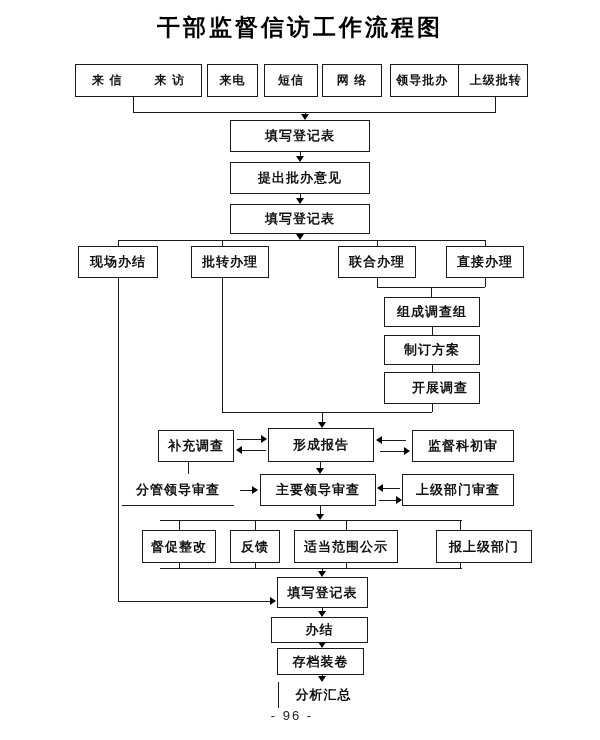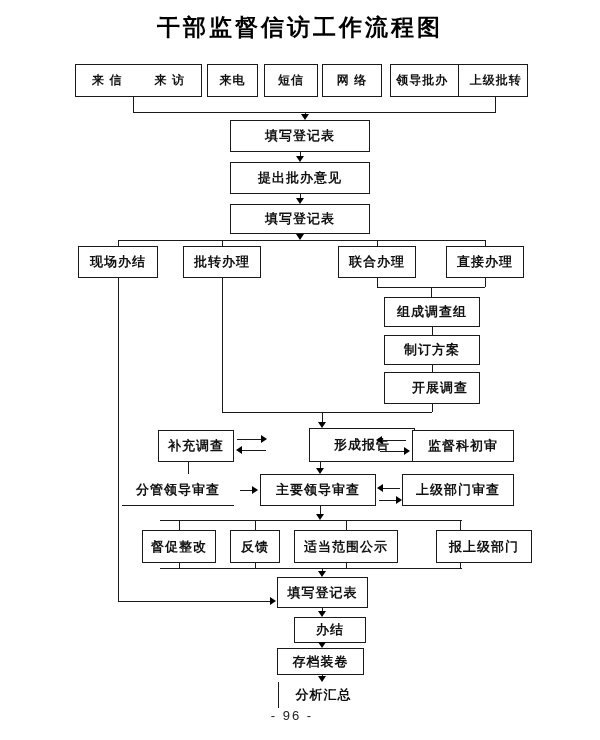--- a/index.html
+++ b/index.html
@@ -78,21 +78,21 @@
   <div class="box" style="left:230px;top:204px;width:140px;height:30px;">填写登记表</div>
   <div class="arr arr-d" style="left:296px;top:234px;"></div>
 
   <div class="hl" style="left:118px;top:240px;width:367px;"></div>
   <div class="vl" style="left:118px;top:240px;height:6px;"></div>
   <div class="vl" style="left:222px;top:240px;height:6px;"></div>
   <div class="vl" style="left:377px;top:240px;height:6px;"></div>
   <div class="vl" style="left:485px;top:240px;height:6px;"></div>
 
   <div class="box" style="left:78px;top:246px;width:80px;height:32px;">现场办结</div>
-  <div class="box" style="left:183px;top:246px;width:78px;height:32px;">批转办理</div>
+  <div class="box" style="left:191px;top:246px;width:78px;height:32px;">批转办理</div>
   <div class="box" style="left:338px;top:246px;width:78px;height:32px;">联合办理</div>
   <div class="box" style="left:446px;top:246px;width:78px;height:32px;">直接办理</div>
 
   <div class="vl" style="left:118px;top:278px;height:323px;"></div>
   <div class="hl" style="left:118px;top:601px;width:152px;"></div>
   <div class="arr arr-r" style="left:270px;top:597px;"></div>
 
   <div class="vl" style="left:222px;top:278px;height:134px;"></div>
 
   <div class="vl" style="left:377px;top:278px;height:9px;"></div>
@@ -105,21 +105,21 @@
   <div class="box" style="left:384px;top:335px;width:96px;height:30px;">制订方案</div>
   <div class="vl" style="left:432px;top:365px;height:7px;"></div>
   <div class="box" style="left:384px;top:372px;width:96px;height:32px;padding-left:16px;">开展调查</div>
   <div class="vl" style="left:432px;top:404px;height:8px;"></div>
 
   <div class="hl" style="left:222px;top:412px;width:210px;"></div>
   <div class="vl" style="left:322px;top:412px;height:10px;"></div>
   <div class="arr arr-d" style="left:318px;top:422px;"></div>
 
   <div class="box" style="left:158px;top:430px;width:76px;height:32px;text-align:center;">补充调查</div>
-  <div class="box" style="left:268px;top:428px;width:106px;height:34px;margin-left:41px;">形成报告</div>
+  <div class="box" style="left:268px;top:428px;width:106px;height:34px;">形成报告</div>
   <div class="box" style="left:412px;top:430px;width:102px;height:32px;">监督科初审</div>
 
   <div class="hl" style="left:237px;top:439px;width:24px;"></div>
   <div class="arr arr-r" style="left:261px;top:435px;"></div>
   <div class="arr arr-l" style="left:236px;top:446px;"></div>
   <div class="hl" style="left:242px;top:450px;width:24px;"></div>
 
   <div class="arr arr-l" style="left:376px;top:436px;"></div>
   <div class="hl" style="left:382px;top:440px;width:24px;"></div>
   <div class="hl" style="left:380px;top:451px;width:24px;"></div>
@@ -161,21 +161,21 @@
   <div class="vl" style="left:346px;top:563px;height:5px;"></div>
   <div class="vl" style="left:460px;top:563px;height:5px;"></div>
   <div class="hl" style="left:160px;top:568px;width:302px;"></div>
   <div class="vl" style="left:322px;top:568px;height:3px;"></div>
   <div class="arr arr-d" style="left:318px;top:571px;"></div>
 
   <div class="box" style="left:277px;top:577px;width:91px;height:31px;">填写登记表</div>
   <div class="vl" style="left:322px;top:608px;height:3px;"></div>
   <div class="arr arr-d" style="left:318px;top:611px;"></div>
 
-  <div class="box" style="left:294px;top:617px;width:72px;height:26px;">办结</div>
+  <div class="box" style="left:271px;top:617px;width:97px;height:26px;">办结</div>
   <div class="arr arr-d" style="left:318px;top:642px;"></div>
 
   <div class="box" style="left:277px;top:648px;width:87px;height:27px;">存档装卷</div>
   <div class="vl" style="left:322px;top:675px;height:1px;"></div>
   <div class="arr arr-d" style="left:318px;top:676px;"></div>
 
   <div class="box leftonly" style="left:278px;top:682px;width:90px;height:26px;">分析汇总</div>
 
   <div id="pageno">- 96 -</div>
 

